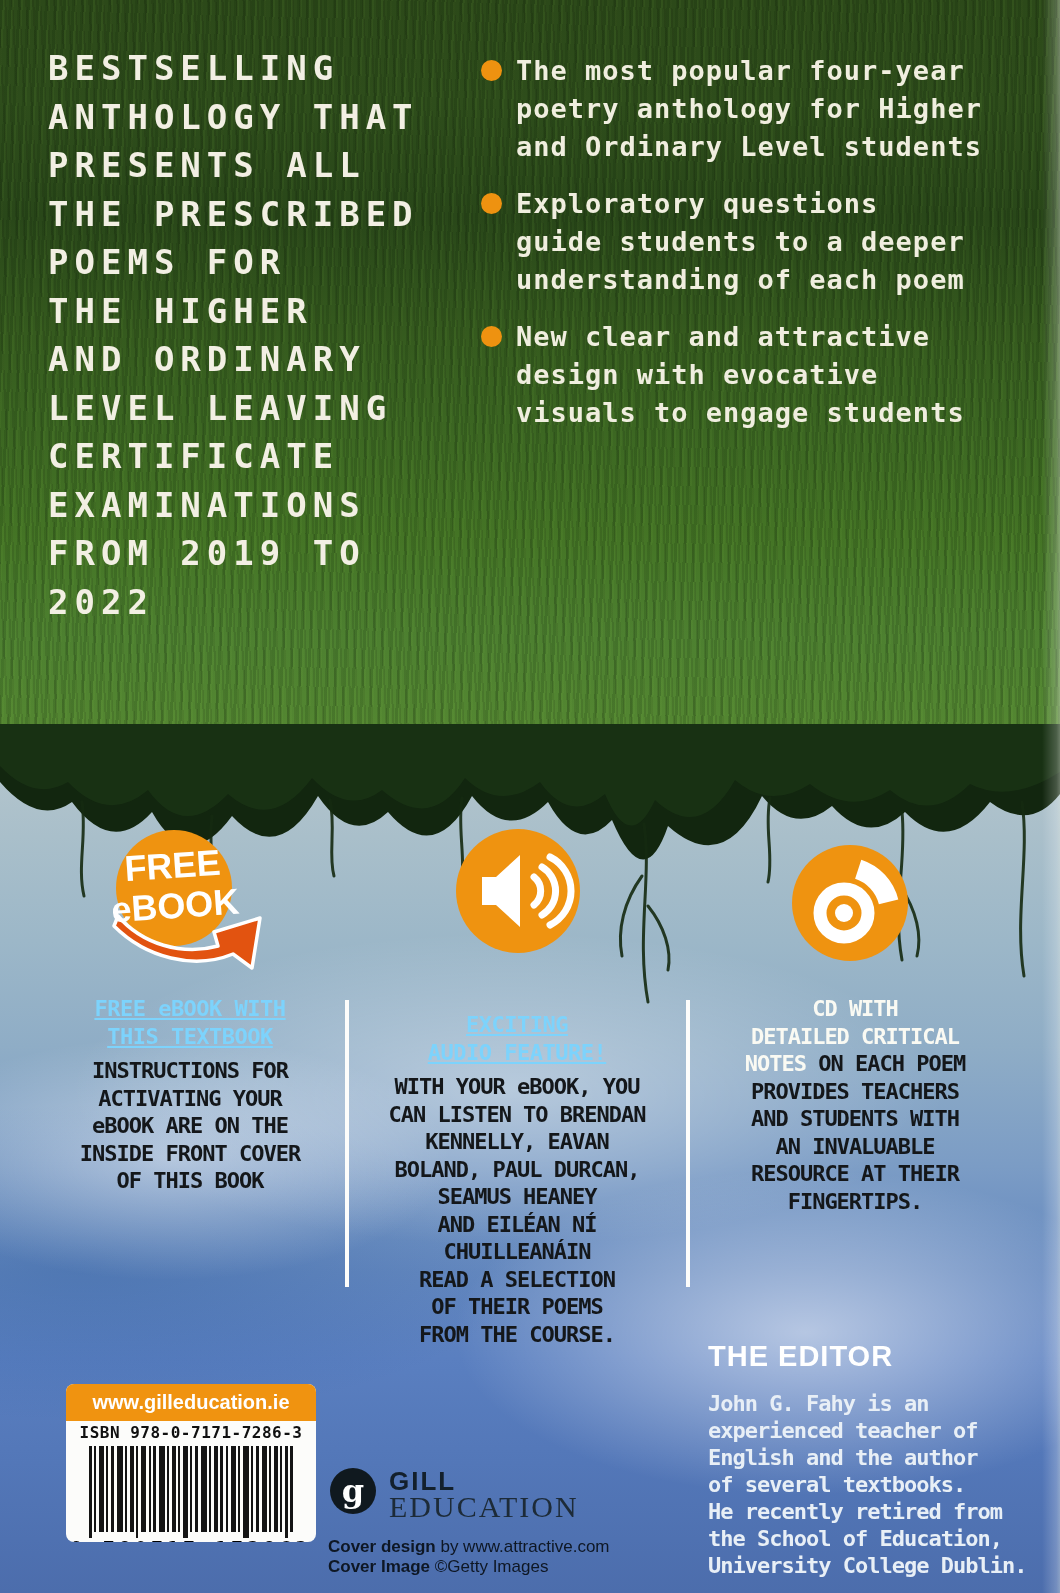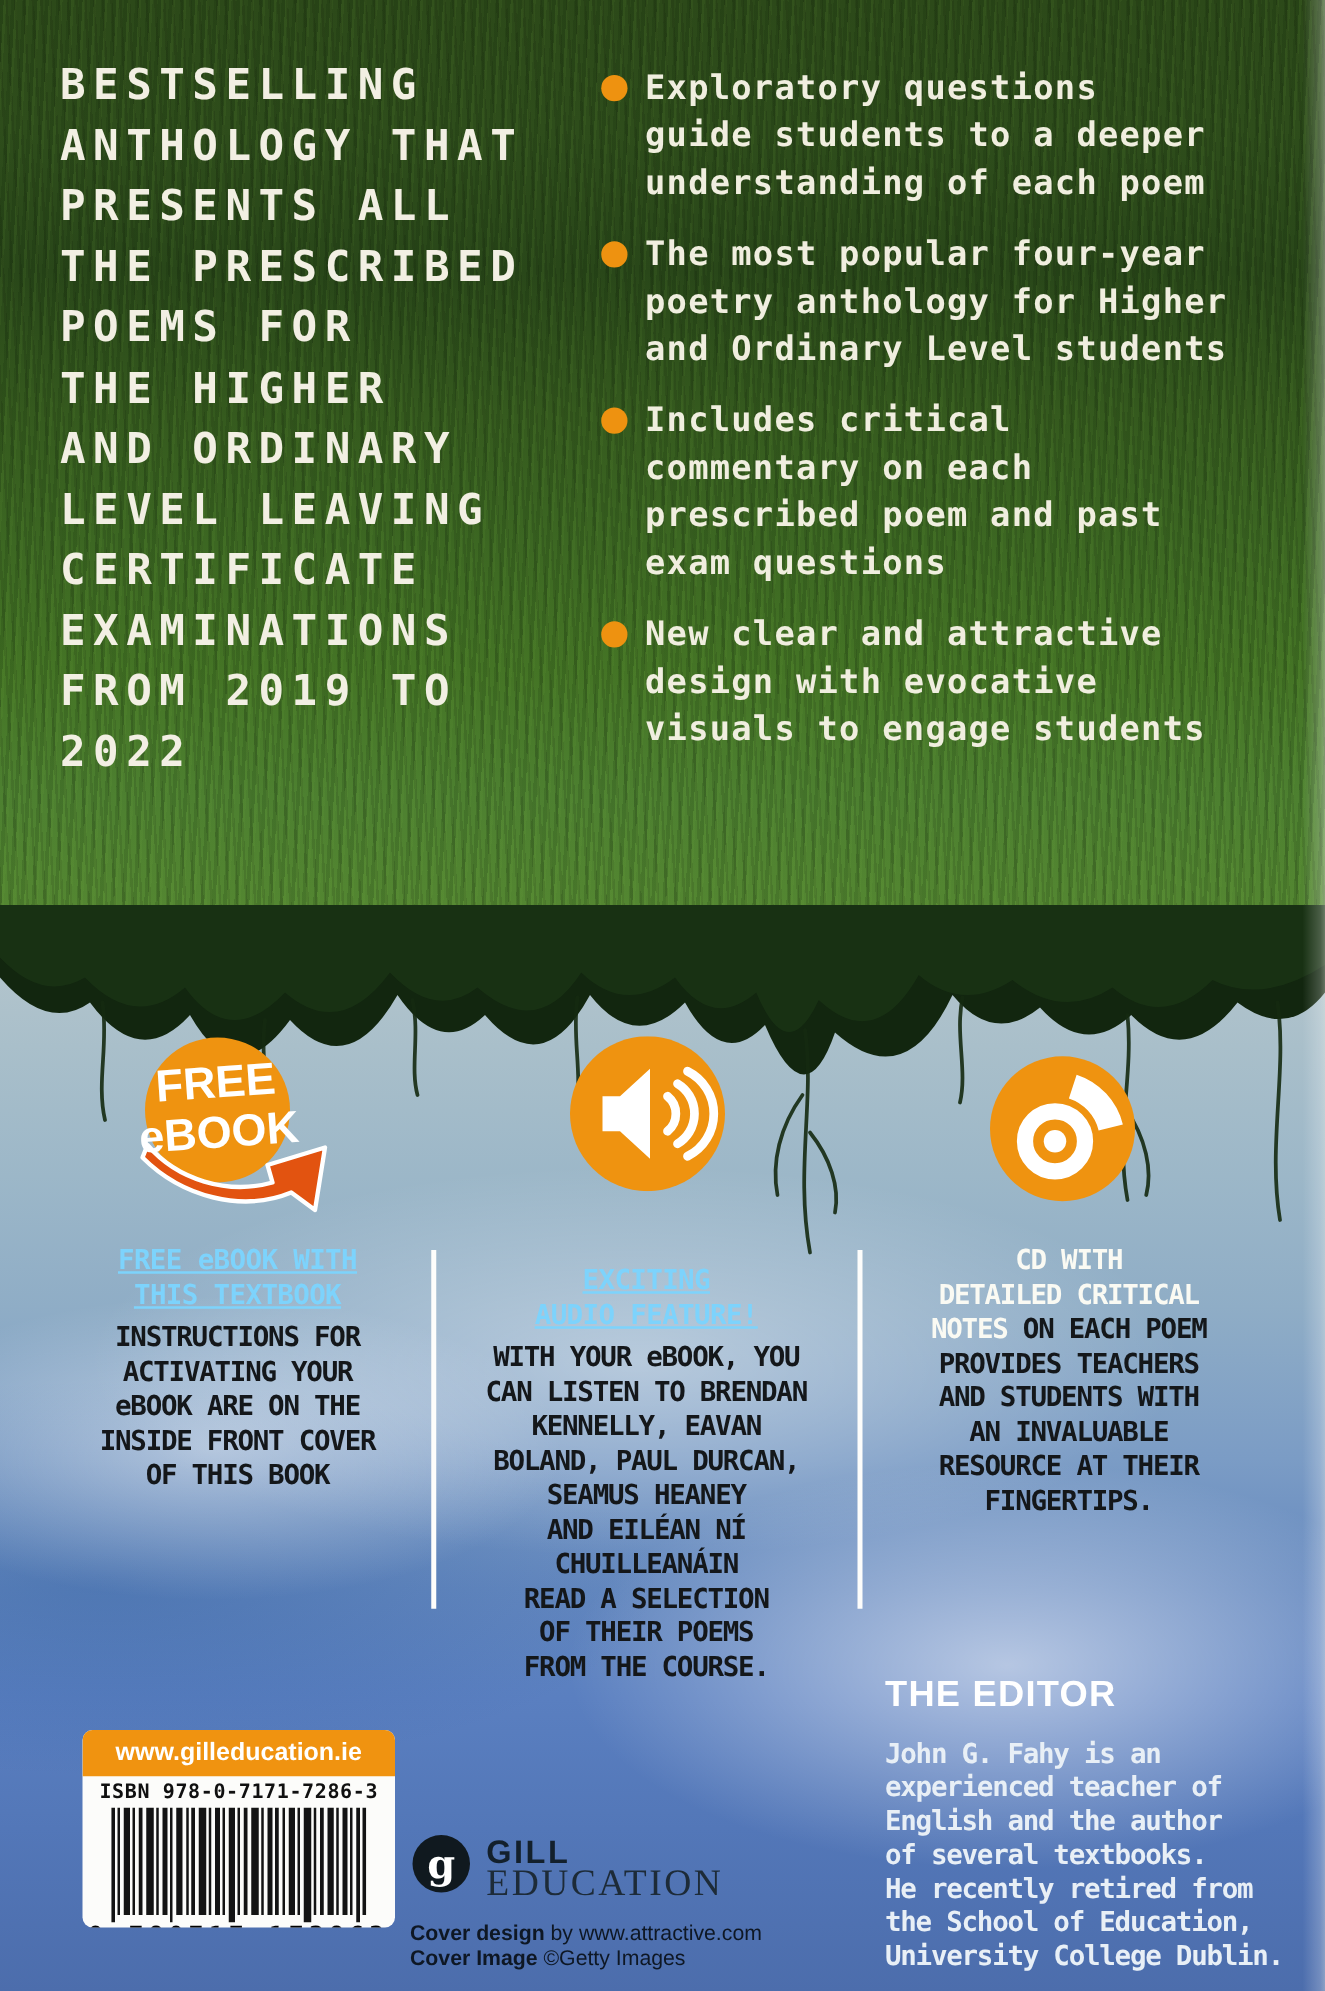--- a/index.html
+++ b/index.html
@@ -115,36 +115,29 @@
 THE HIGHER
 AND ORDINARY
 LEVEL LEAVING
 CERTIFICATE
 EXAMINATIONS
 FROM 2019 TO 2022</div>
 
   <div class="bullets">
     <div class="bullet">
       <span class="dot"></span>
+      <span class="btext">The most popular four-year
+poetry anthology for Higher
+and Ordinary Level students</span>
+    </div>
+    <div class="bullet">
+      <span class="dot"></span>
       <span class="btext">Exploratory questions
 guide students to a deeper
 understanding of each poem</span>
-    </div>
-    <div class="bullet">
-      <span class="dot"></span>
-      <span class="btext">The most popular four-year
-poetry anthology for Higher
-and Ordinary Level students</span>
-    </div>
-    <div class="bullet">
-      <span class="dot"></span>
-      <span class="btext">Includes critical
-commentary on each
-prescribed poem and past
-exam questions</span>
     </div>
     <div class="bullet">
       <span class="dot"></span>
       <span class="btext">New clear and attractive
 design with evocative
 visuals to engage students</span>
     </div>
   </div>
 
   <svg class="badge-svg" width="168" height="176" viewBox="0 0 168 176">

